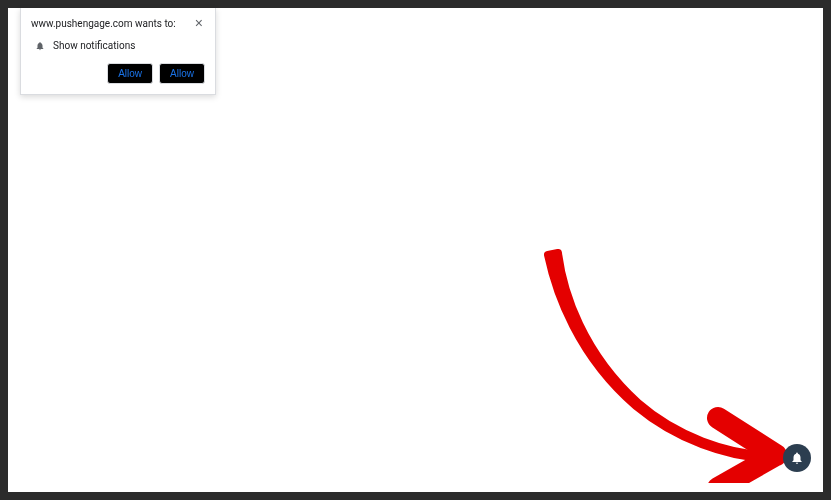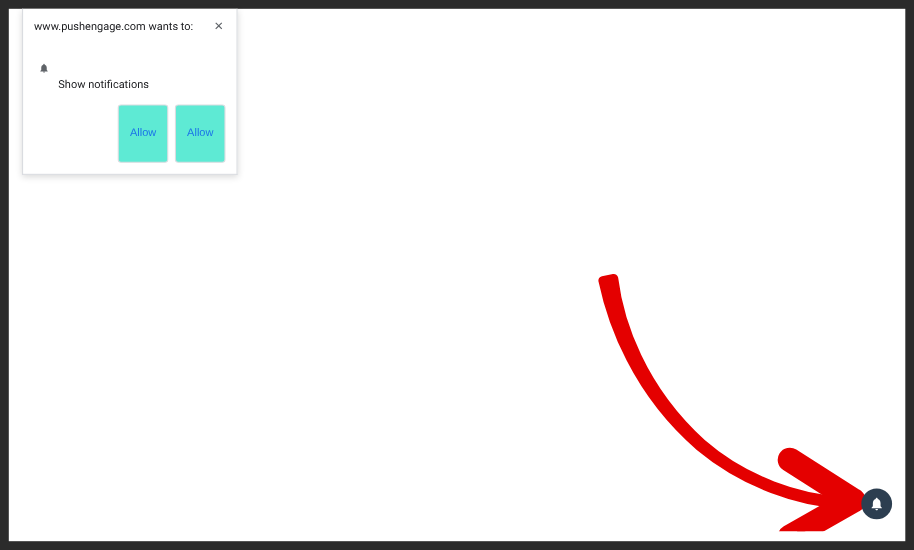--- a/index.html
+++ b/index.html
@@ -31,21 +31,21 @@
       border: 1px solid #dadce0;
       border-top: none;
       box-shadow: 0 2px 6px rgba(0,0,0,0.15);
       padding: 8px 10px 10px 10px;
       font-size: 10px;
       color: #202124;
     }
     .permission-header {
       display: flex;
       justify-content: space-between;
-      align-items: center;
+      align-items: flex-start;
     }
     .permission-title {
       font-size: 10px;
       color: #202124;
       padding-top: 2px;
     }
     .close-btn {
       background: none;
       border: none;
       font-size: 14px;
@@ -62,33 +62,32 @@
       padding-left: 4px;
     }
     .bell-small {
       width: 10px;
       height: 10px;
       flex-shrink: 0;
     }
     .permission-text {
       font-size: 10px;
       color: #202124;
-      margin-top: 32px;
     }
     .permission-actions {
       display: flex;
       justify-content: flex-end;
       gap: 6px;
       margin-top: 12px;
     }
     .perm-btn {
-      background: #5eead4;
+      background: #000000;
       border: 1px solid #dadce0;
       border-radius: 3px;
-      padding: 20px 10px;
+      padding: 4px 10px;
       font-size: 10px;
       color: #1a73e8;
       cursor: pointer;
     }
     .bell-widget {
       position: absolute;
       bottom: 20px;
       right: 12px;
       width: 28px;
       height: 28px;

